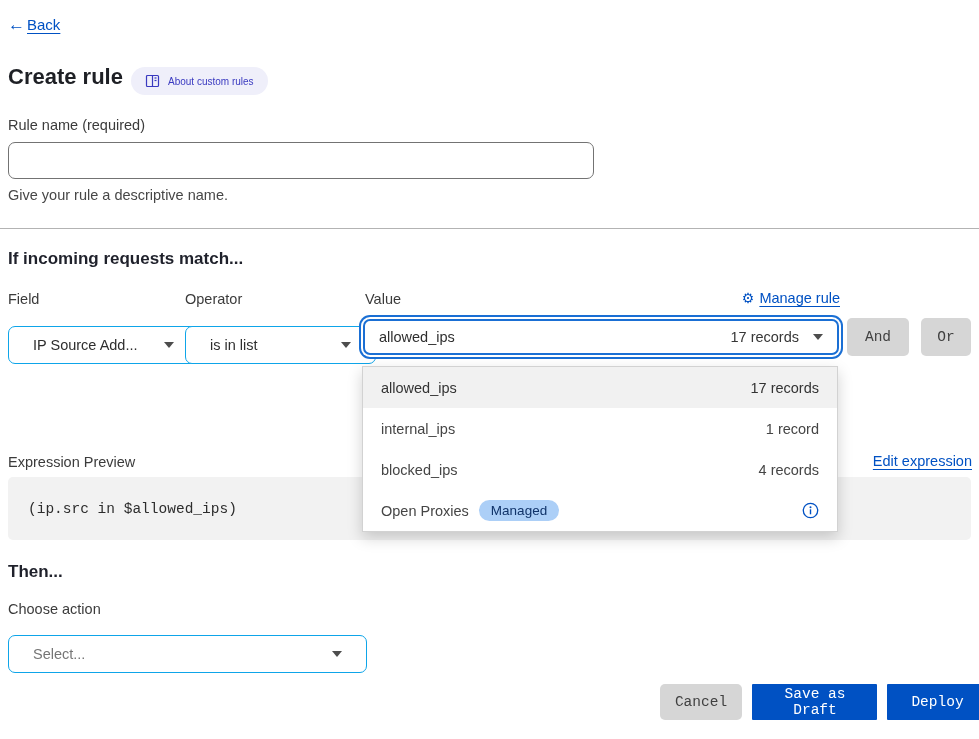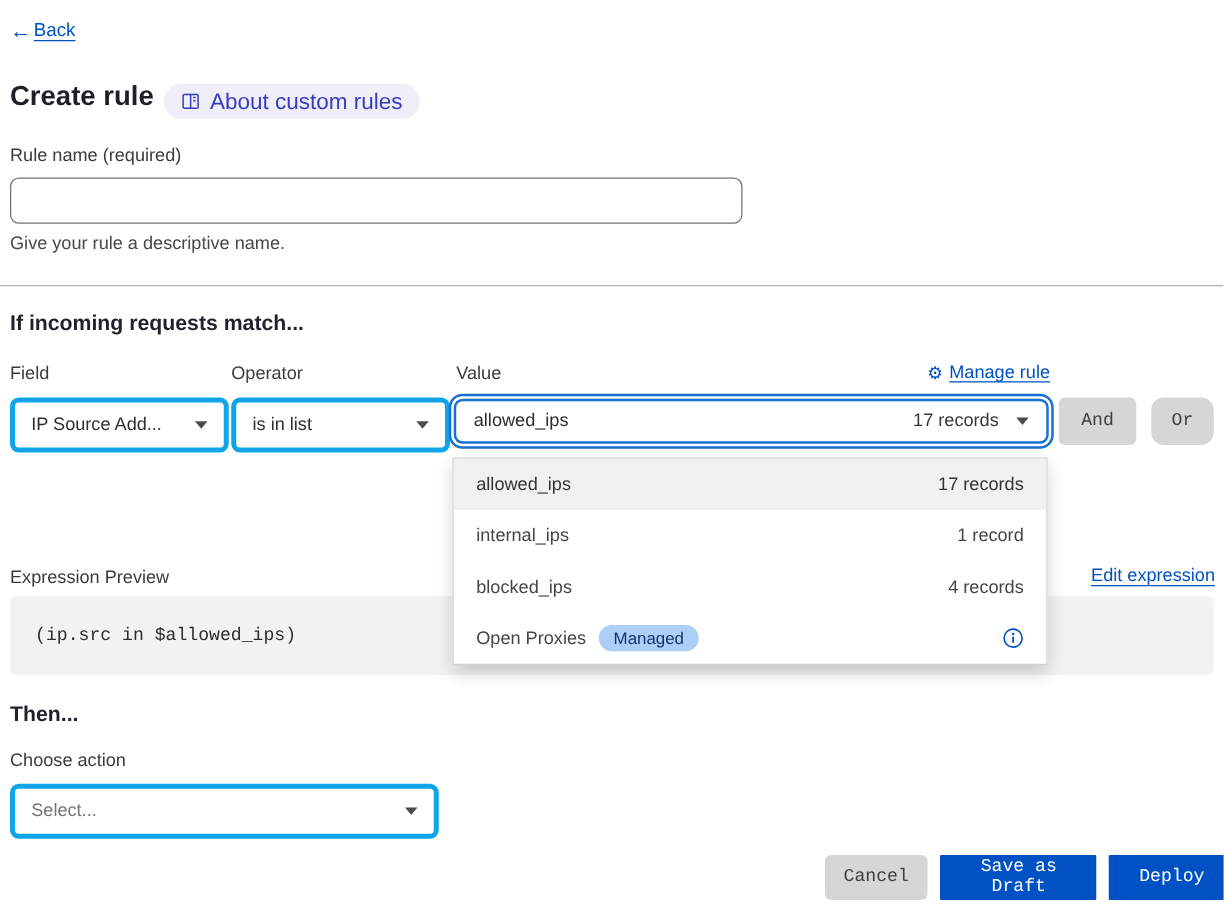--- a/index.html
+++ b/index.html
@@ -10,21 +10,21 @@
   .abs{position:absolute;}
   a,.link{color:#0051c3;text-decoration:none;cursor:pointer;}
   .underline{text-decoration:underline;text-underline-offset:3px;}
 
   
   .back-link{left:8px;top:16px;font-size:15px;display:flex;align-items:center;gap:2px;}
   .back-arrow{font-size:17px;line-height:1;}
   .page-title{left:8px;top:64px;font-size:22px;font-weight:700;color:#1e2025;}
   .about-badge{
     left:131px;top:67px;height:28px;display:inline-flex;align-items:center;gap:8px;
-    background:#efeffa;color:#3a3ac0;border-radius:14px;padding:0 14px;font-size:18px;cursor:pointer;
+    background:#efeffa;color:#3a3ac0;border-radius:14px;padding:0 14px;font-size:10px;cursor:pointer;
   }
   .book-icon svg{display:block;}
 
   
   .lbl{font-size:14.5px;color:#3b3b3b;}
   .rule-name-label{left:8px;top:117px;}
   .rule-input{
     left:8px;top:142px;width:560px;height:35px;border:1px solid #737373;border-radius:7px;
     font-size:15px;padding:0 12px;outline:none;font-family:inherit;color:#333;
   }
@@ -33,42 +33,42 @@
 
   .section-heading{font-size:17px;font-weight:700;color:#1f212b;}
   .match-heading{left:8px;top:249px;}
   .field-label{left:8px;top:291px;}
   .operator-label{left:185px;top:291px;}
   .value-label{left:365px;top:291px;}
   .manage-lists{right:139px;top:290px;font-size:14.5px;display:flex;align-items:center;gap:5px;}
   .gear-icon{font-size:14px;line-height:1;color:#0051c3;}
 
   .select{
-    height:36px;border:4px solid #0ea5e9;border-radius:7px;background:#fff;
+    height:36px;border:1px solid #0ea5e9;border-radius:7px;background:#fff;
     display:flex;align-items:center;justify-content:space-between;
-    padding:0 13px;font-size:14.5px;color:#2e2e2e;cursor:pointer;box-sizing:content-box;
+    padding:0 24px;font-size:14.5px;color:#2e2e2e;cursor:pointer;box-sizing:content-box;margin-top:8px;
   }
   .field-select{left:8px;top:318px;width:141px;}
   .operator-select{left:185px;top:318px;width:141px;gap:42px;}
   .value-select{
     left:363px;top:319px;width:444px;height:32px;
     border:2px solid #1a6fd4;border-radius:7px;
     box-shadow:0 0 0 2px #fff,0 0 0 4px #1a6fd4;
     display:flex;align-items:center;justify-content:space-between;
     padding:0 14px;font-size:14.5px;color:#2e2e2e;background:#fff;cursor:pointer;position:absolute;
   }
   .value-right{display:flex;align-items:center;gap:14px;color:#363636;}
   .chev{width:0;height:0;border-left:5px solid transparent;border-right:5px solid transparent;border-top:6px solid #4d4d4d;}
 
   .gray-btn{
     background:#d6d6d6;color:#404040;border:none;border-radius:5px;height:38px;
     font-size:14.5px;font-family:Liberation Mono, monospace;cursor:pointer;
   }
   .and-btn{left:847px;top:318px;width:62px;}
-  .or-btn{left:921px;top:318px;width:50px;border-radius:10px;}
+  .or-btn{left:921px;top:318px;width:50px;}
 
   
   .dropdown{
     left:362px;top:366px;width:474px;background:#fff;border:1px solid #d2d2d2;
     box-shadow:0 6px 14px rgba(0,0,0,.18);z-index:10;
   }
   .dd-row{
     height:41px;display:flex;align-items:center;justify-content:space-between;
     padding:0 18px;font-size:14.5px;color:#454545;cursor:pointer;
   }

